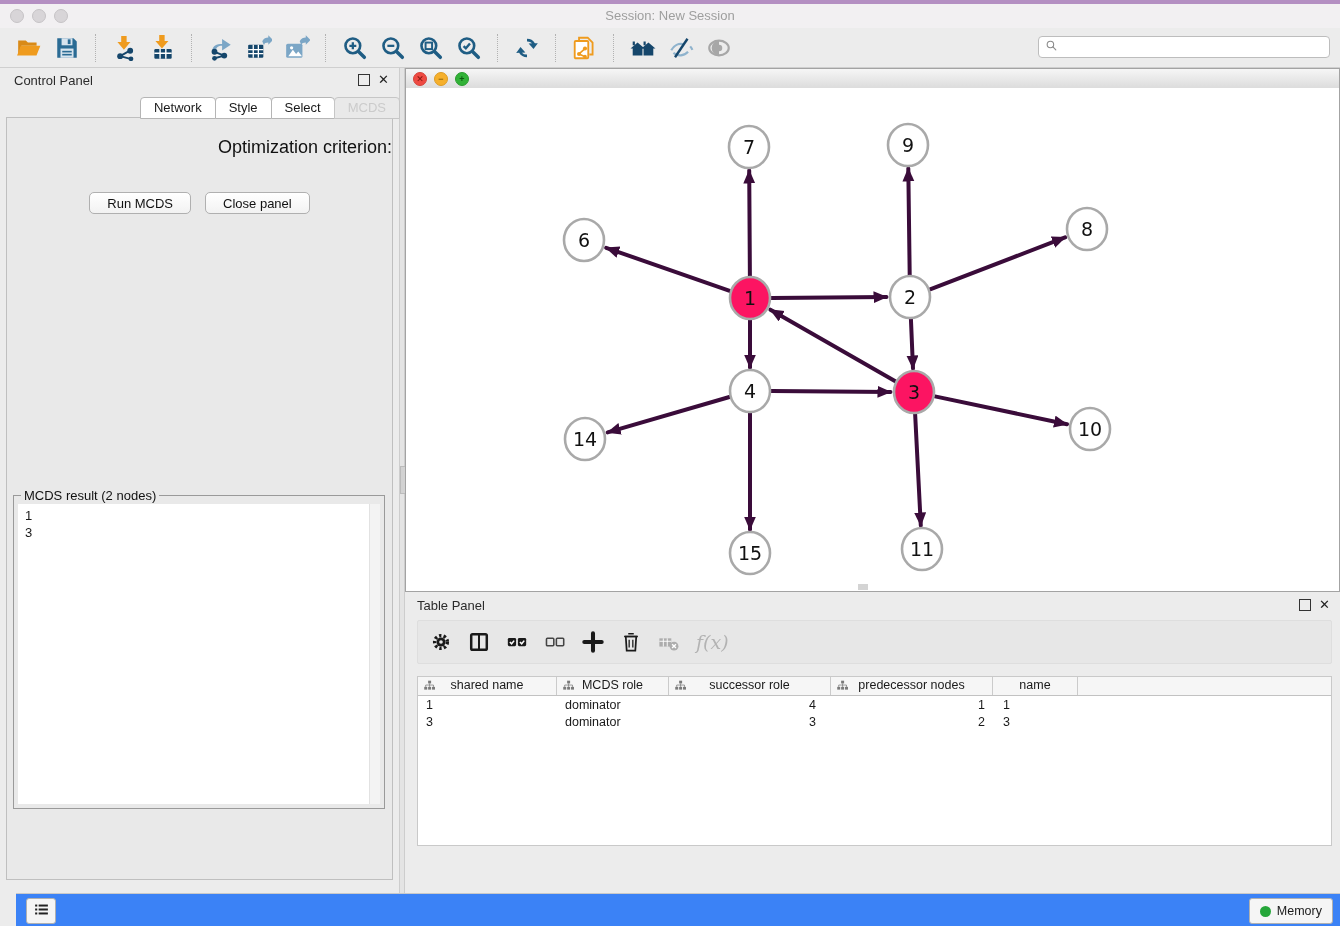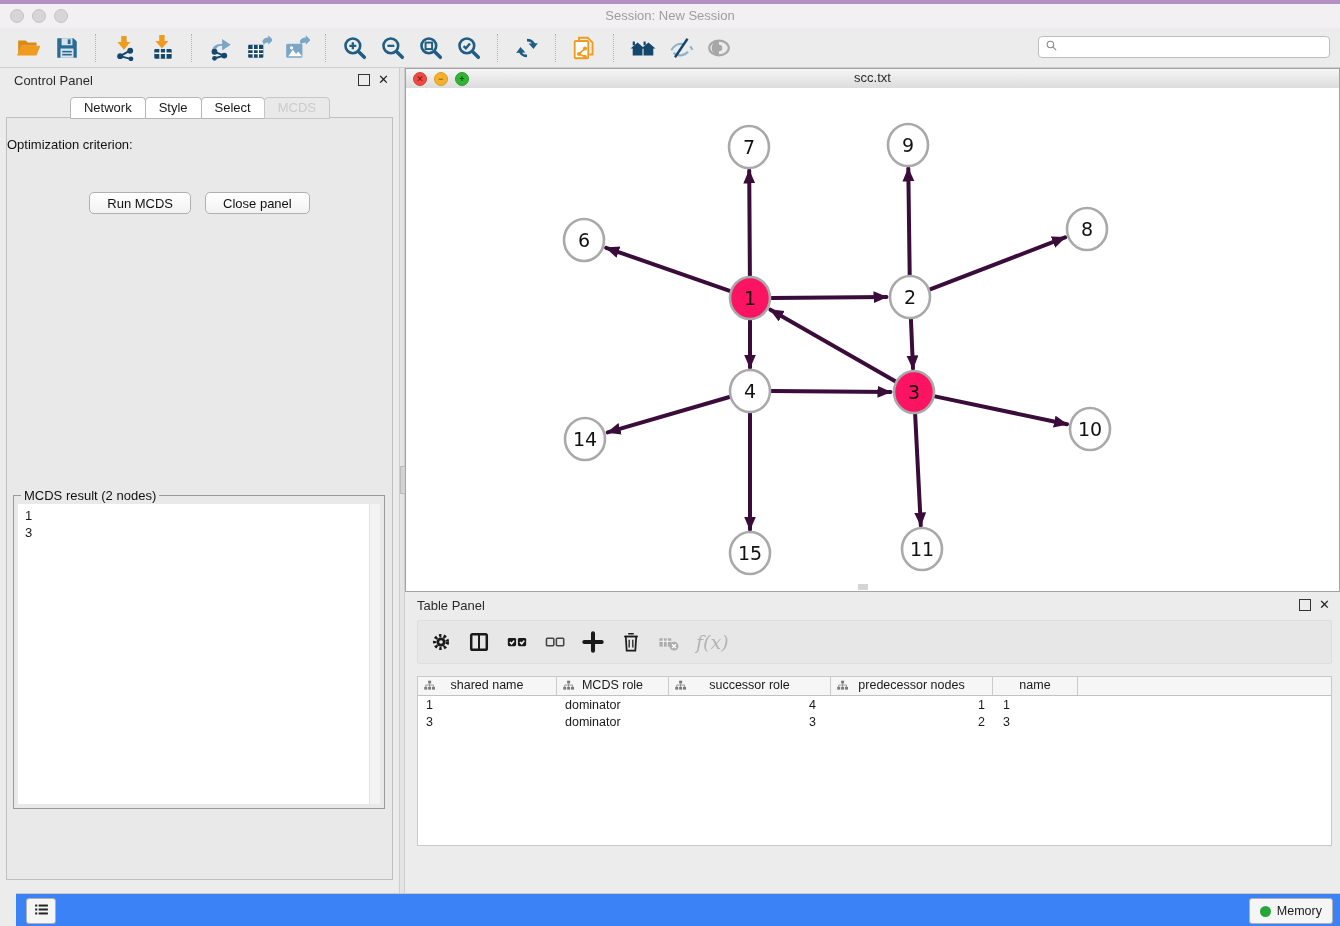--- a/index.html
+++ b/index.html
@@ -27,26 +27,26 @@
                border:1px solid #bdbdbd;border-radius:4px;display:flex;align-items:center;padding-left:6px;box-sizing:border-box}
   .search-wrap input{border:none;outline:none;flex:1;height:18px;font-size:12px;background:transparent;margin-left:4px}
 
   
   .control-panel{position:absolute;left:0;top:68px;width:399px;bottom:32px;background:#ececec}
   .cp-header{position:relative;height:26px}
   .cp-title{position:absolute;left:14px;top:5px;font-size:13px;color:#2b2b2b}
   .panel-btns{position:absolute;right:10px;top:6px;display:flex;gap:8px;align-items:center}
   .float-btn{width:10px;height:10px;border:1.6px solid #333;background:transparent;display:inline-block;cursor:pointer}
   .close-btn{font-size:13px;font-weight:bold;color:#222;line-height:12px;cursor:pointer}
-  .cp-tabs{position:absolute;left:0;right:0;top:29px;display:flex;justify-content:center;z-index:3}
+  .cp-tabs{position:absolute;left:0;right:0;top:29px;display:flex;justify-content:flex-end;z-index:3}
   .cp-tab{height:20px;line-height:20px;padding:0 13px;background:#fff;border:1px solid #b5b5b5;
           font-size:13px;margin-right:-1px;cursor:pointer;border-radius:4px 4px 0 0;margin-bottom:-1px}
   .cp-tab.selected{background:#e9e9e9;color:#cbcbcb;border-color:#c6c6c6;z-index:4}
   .cp-body{position:absolute;left:6px;right:6px;top:49px;bottom:14px;background:#e9e9e9;border:1px solid #bfbfbf;z-index:2}
-  .opt-label{margin-top:19px;text-align:left;font-size:13px;color:#111}
+  .opt-label{margin-top:19px;text-align:right;font-size:18px;color:#111}
   .criterion{position:absolute;left:38px;right:38px;top:41px;height:22px;background:#fff;border:1px solid #b3b3b3;
              border-radius:5px;font-size:13px;line-height:22px;padding-left:13px;box-sizing:border-box;cursor:pointer}
   .criterion .spin{position:absolute;right:7px;top:3px;width:9px;height:16px}
   .criterion .spin::before{content:"";position:absolute;top:1px;left:1px;border:4px solid transparent;border-bottom:5px solid #666}
   .criterion .spin::after{content:"";position:absolute;bottom:1px;left:1px;border:4px solid transparent;border-top:5px solid #666}
   .cp-buttons{position:absolute;top:74px;left:0;right:0;display:flex;justify-content:center;gap:14px}
   .mac-btn{height:22px;padding:0 17px;background:linear-gradient(#ffffff,#f2f2f2);border:1px solid #b0b0b0;
            border-radius:5px;font-size:13px;color:#111;cursor:pointer;font-family:inherit}
   .result-box{position:absolute;left:6px;right:7px;top:377px;height:314px;border:1px solid #9a9a9a;box-sizing:border-box}
   .result-legend{position:absolute;top:-8px;left:7px;background:#e9e9e9;padding:0 3px;font-size:13px;color:#111}
@@ -301,21 +301,20 @@
     <div class="grip"></div>
   </div>
 
 <div class="net-window">
   <div class="nw-titlebar">
     <div class="nw-lights">
       <span class="tl red">✕</span>
       <span class="tl yellow">−</span>
       <span class="tl green">+</span>
     </div>
-    <div class="nw-title">scc.txt</div>
   </div>
   <div class="nw-canvas">
     <svg id="graph-svg" width="933" height="503" viewBox="0 0 933 503">
         <defs>
           <marker id="arr" markerUnits="userSpaceOnUse" markerWidth="16" markerHeight="14" refX="13" refY="6" orient="auto">
             <path d="M0 0 L14 6 L0 12 Z" fill="#3a0c3a"></path>
           </marker>
         </defs>
         <line x1="343.9" y1="188.5" x2="343.2" y2="82.5" stroke="#3a0c3a" stroke-width="4" stroke-linecap="round" marker-end="url(#arr)"></line>
         <line x1="323.7" y1="202.9" x2="200.2" y2="159.8" stroke="#3a0c3a" stroke-width="4" stroke-linecap="round" marker-end="url(#arr)"></line>

